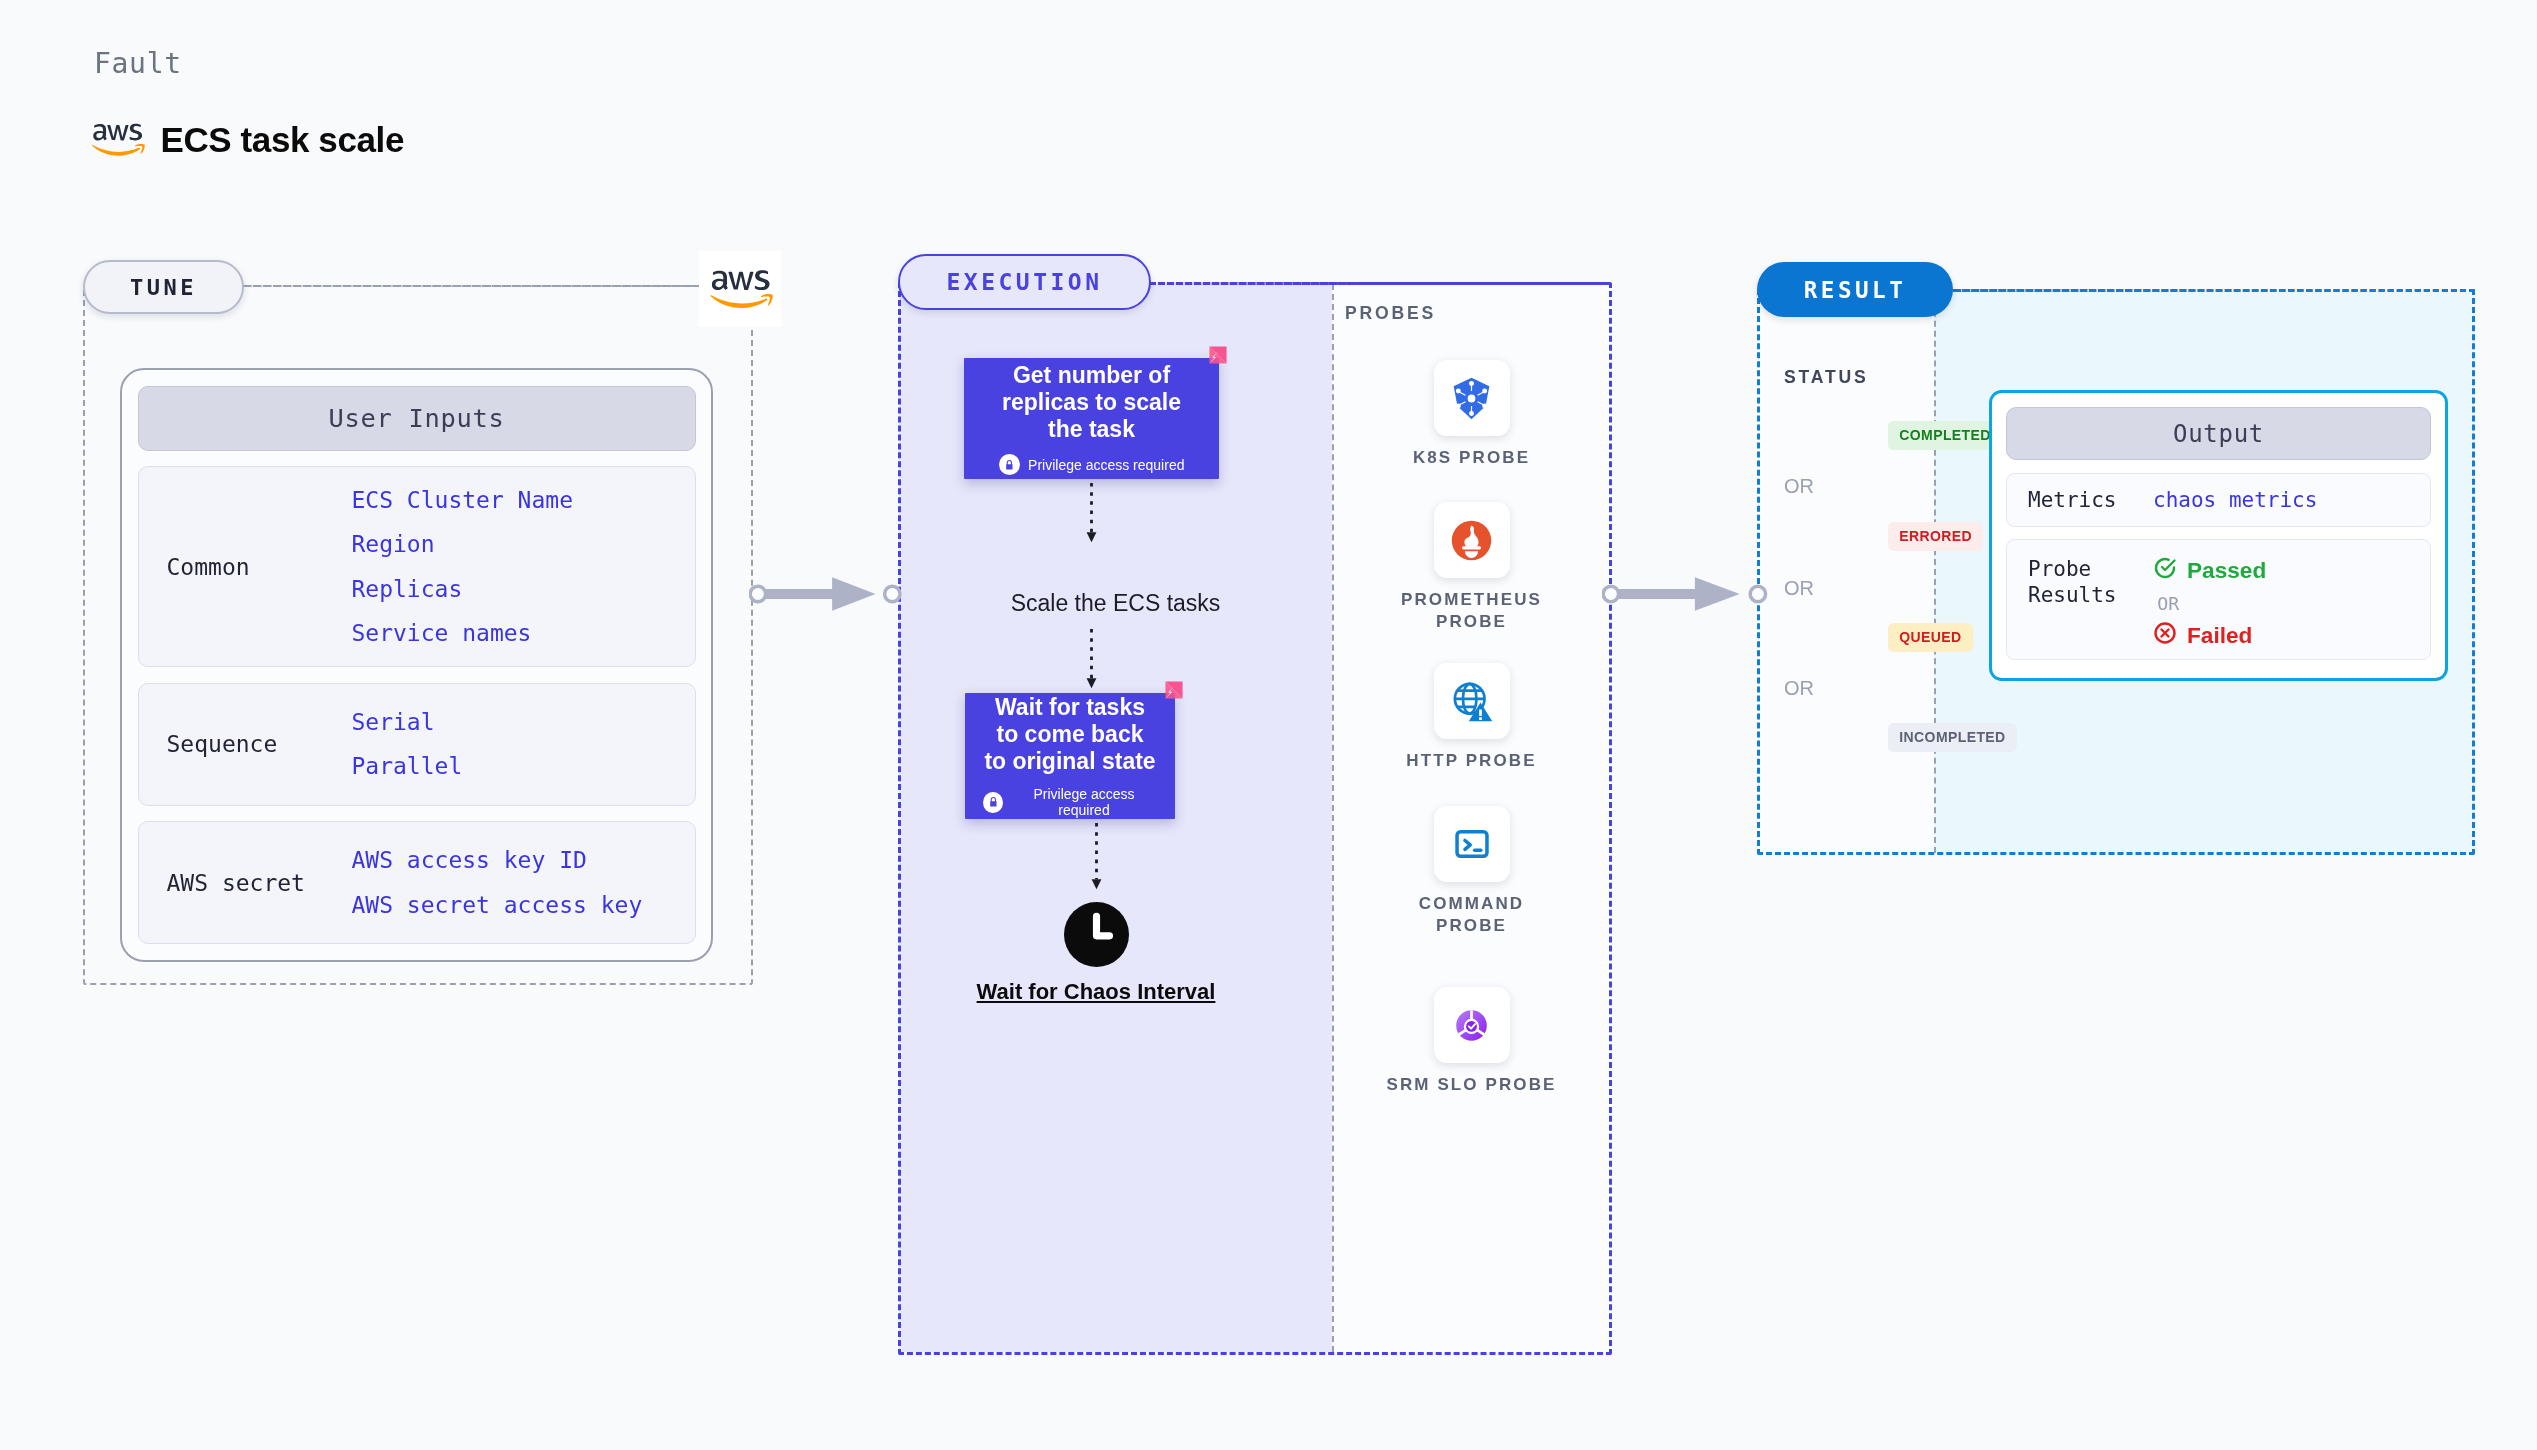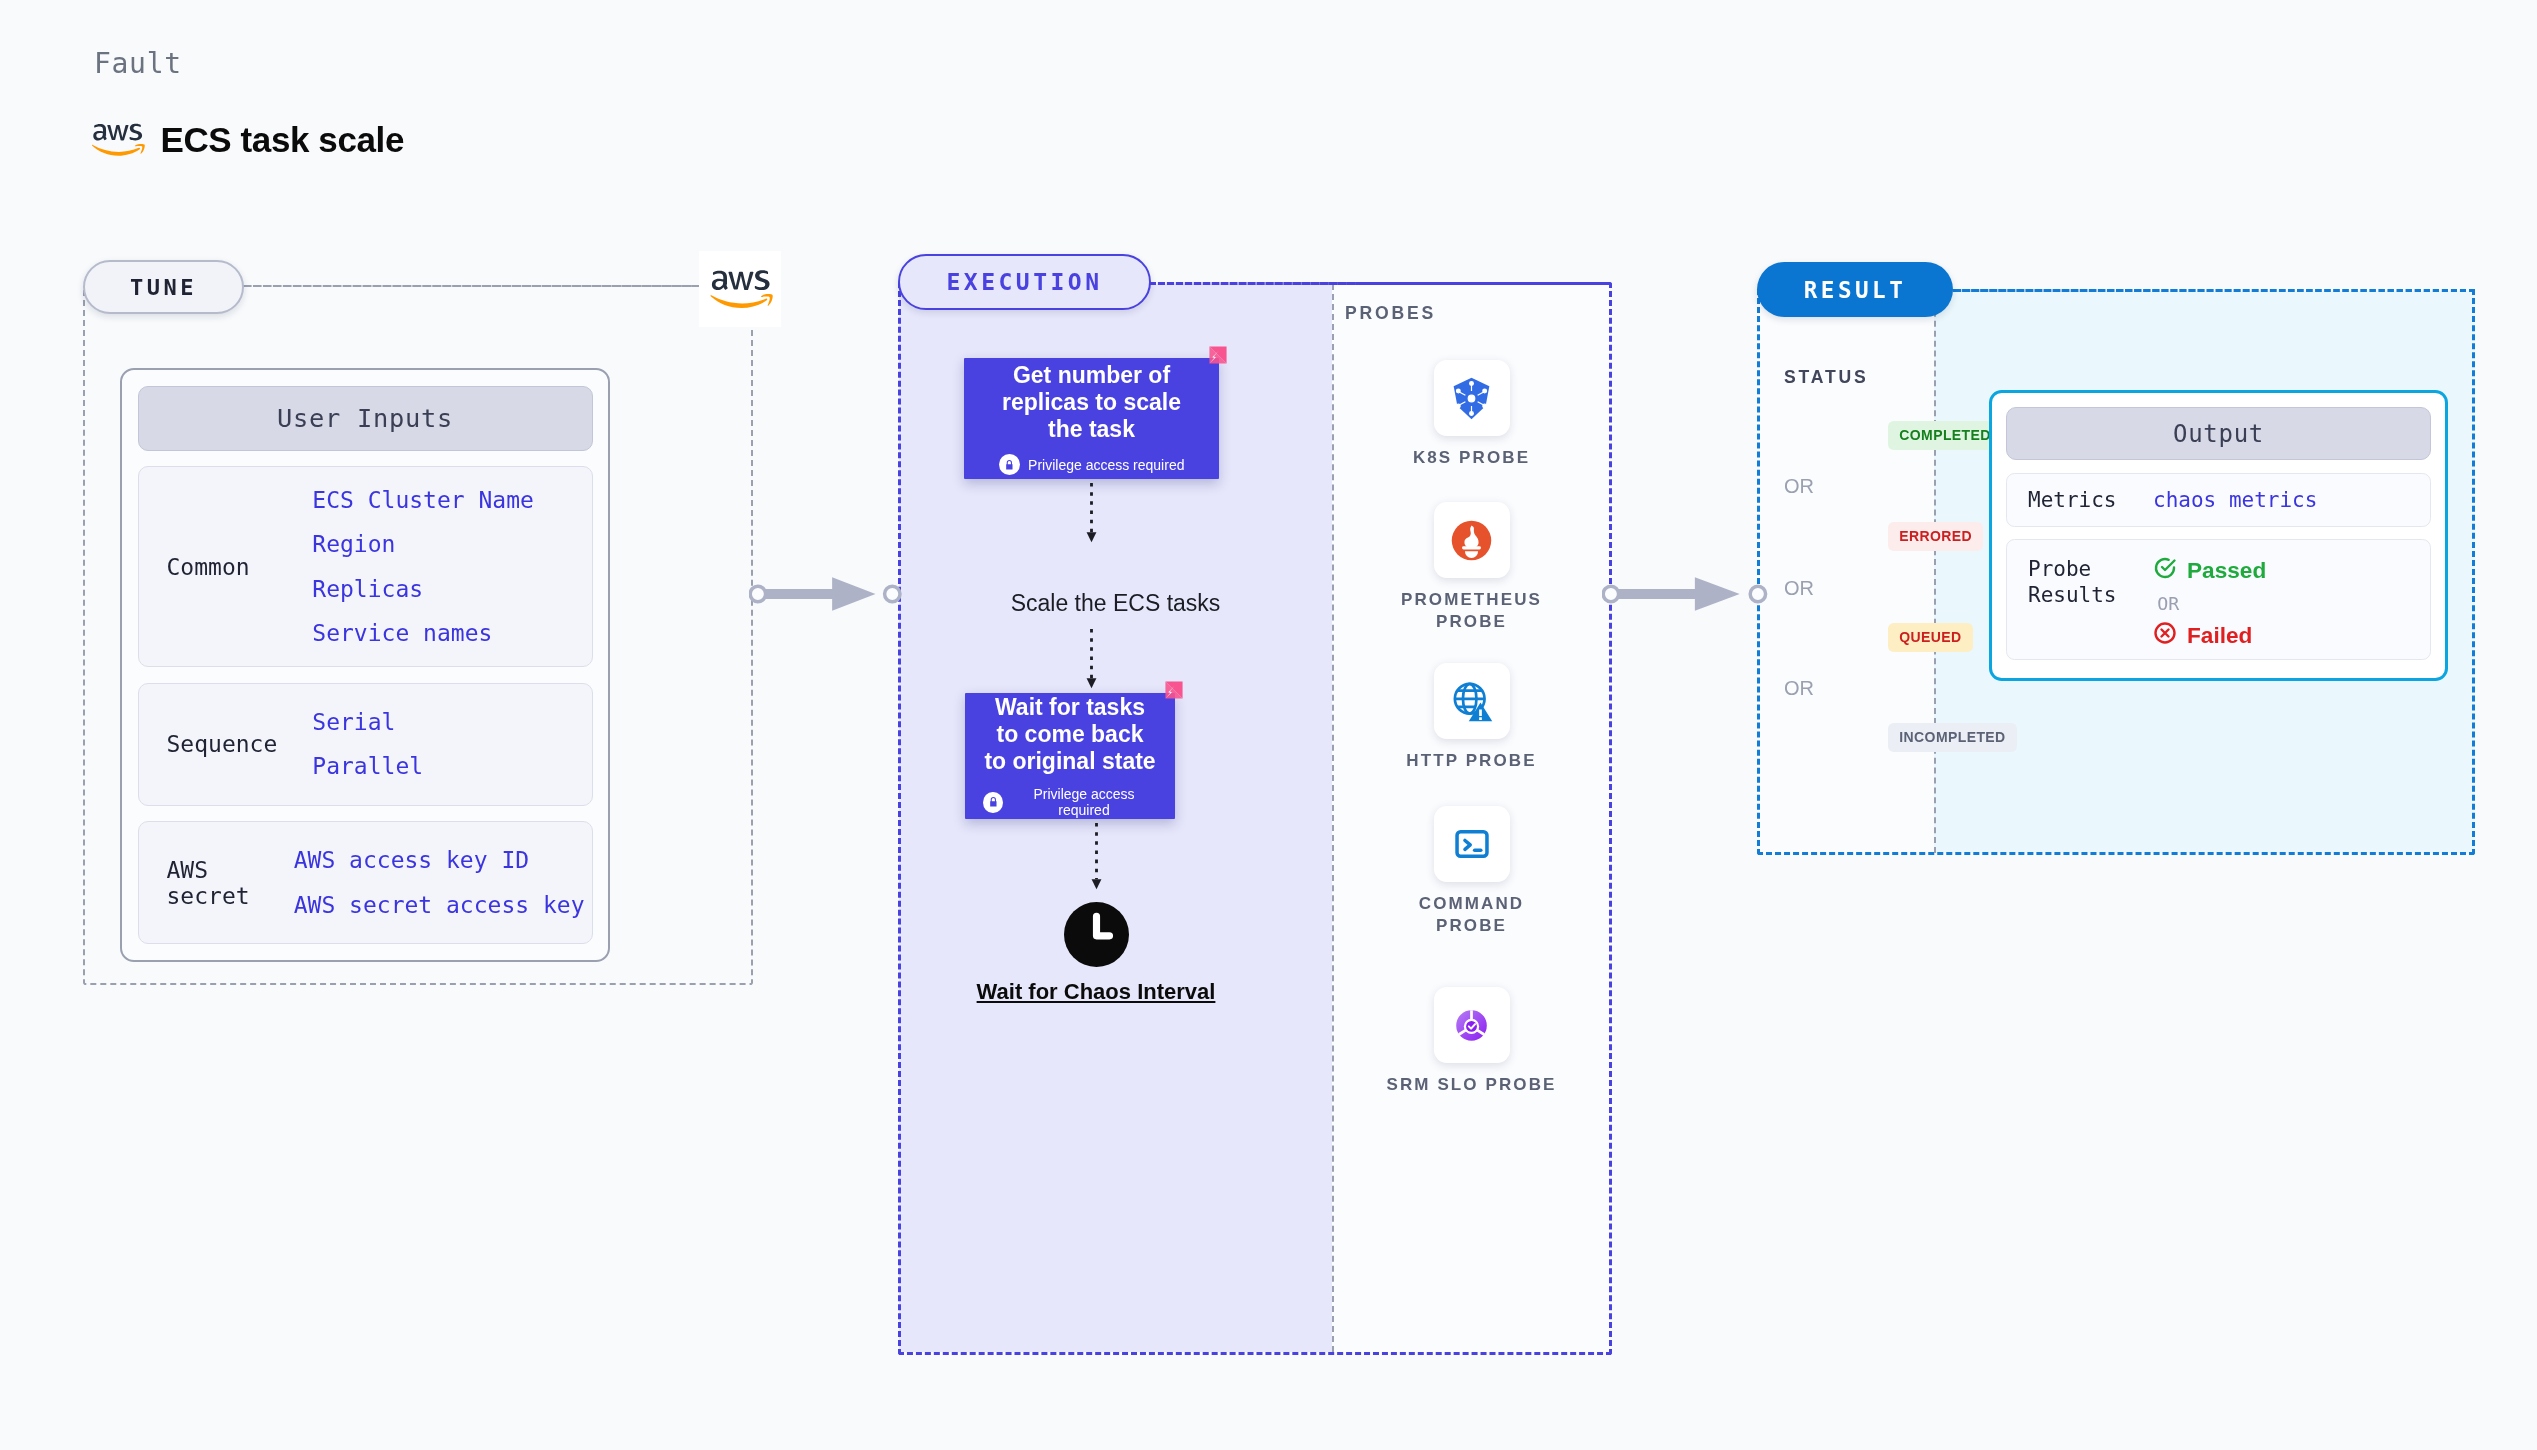--- a/index.html
+++ b/index.html
@@ -201,21 +201,21 @@
 <div class="pill" id="tune-pill">TUNE</div>
 
 <div id="aws-logo-mid">
   <svg viewBox="0 0 100 62" width="65" height="41" aria-hidden="true">
     <path fill="#252f3e" d="M28.5 22.8c0 1.2.1 2.2.4 2.9.3.7.6 1.5 1.1 2.3.2.3.3.6.3.8 0 .3-.2.7-.6 1l-2 1.3c-.3.2-.6.3-.8.3-.3 0-.6-.2-.9-.5-.4-.5-.8-1-1.1-1.5-.3-.6-.6-1.2-1-2-2.5 2.9-5.6 4.4-9.3 4.4-2.7 0-4.8-.8-6.3-2.3-1.6-1.5-2.3-3.6-2.3-6.1 0-2.7.9-4.9 2.9-6.5 1.9-1.6 4.5-2.4 7.8-2.4 1.1 0 2.2.1 3.3.2 1.2.2 2.4.4 3.6.7v-2.3c0-2.4-.5-4.1-1.5-5.1-1-1-2.7-1.5-5.2-1.5-1.1 0-2.3.1-3.5.4-1.2.3-2.4.6-3.5 1.1-.5.2-.9.4-1.1.4-.2.1-.4.1-.5.1-.4 0-.7-.3-.7-.9V5.8c0-.5.1-.8.2-1 .2-.2.5-.4.9-.6 1.1-.6 2.5-1.1 4.1-1.5 1.6-.4 3.3-.6 5.1-.6 3.9 0 6.7.9 8.6 2.7 1.8 1.8 2.7 4.5 2.7 8.1v10.7zm-12.9 4.8c1 0 2.1-.2 3.2-.6 1.1-.4 2.1-1.1 3-2 .5-.6.9-1.3 1.1-2.1.2-.8.4-1.7.4-2.8v-1.3c-.9-.2-1.8-.4-2.8-.5-1-.1-1.9-.2-2.9-.2-2.1 0-3.6.4-4.6 1.2-1 .8-1.5 2-1.5 3.5 0 1.4.4 2.5 1.1 3.2.7.8 1.8 1.1 3.1 1.1zm25.5 3.4c-.6 0-1-.1-1.2-.3-.3-.2-.5-.6-.7-1.2L31.8 5.9c-.2-.6-.3-1.1-.3-1.3 0-.5.3-.8.8-.8h3.1c.6 0 1 .1 1.3.3.3.2.5.6.6 1.2l5.3 21 4.9-21c.1-.6.3-1 .6-1.2.2-.2.7-.3 1.3-.3h2.5c.6 0 1 .1 1.3.3.3.2.5.6.6 1.2l5 21.3 5.5-21.3c.2-.6.4-1 .6-1.2.3-.2.7-.3 1.3-.3h2.9c.5 0 .8.3.8.8 0 .2 0 .3-.1.5 0 .2-.1.4-.2.8l-7.6 24.5c-.2.6-.4 1-.7 1.2-.3.2-.7.3-1.2.3h-2.7c-.6 0-1-.1-1.3-.3-.3-.2-.5-.6-.6-1.2l-4.9-20.5L46 29.5c-.1.6-.3 1-.6 1.2-.3.2-.7.3-1.3.3h-2.7zm40.8.8c-1.7 0-3.4-.2-5-.6-1.6-.4-2.9-.8-3.7-1.3-.5-.3-.9-.6-1-.9-.1-.3-.2-.6-.2-.9v-1.6c0-.6.2-.9.7-.9.2 0 .4 0 .6.1.2.1.5.2.8.3 1.1.5 2.3.9 3.6 1.1 1.3.2 2.6.4 3.9.4 2.1 0 3.7-.4 4.8-1.1 1.1-.7 1.7-1.8 1.7-3.1 0-.9-.3-1.7-.9-2.3-.6-.6-1.7-1.2-3.3-1.7l-4.7-1.5c-2.4-.7-4.1-1.8-5.2-3.3-1.1-1.4-1.6-3-1.6-4.7 0-1.4.3-2.6.9-3.6.6-1.1 1.4-2 2.4-2.7 1-.7 2.1-1.3 3.5-1.6 1.3-.4 2.7-.6 4.2-.6.7 0 1.5 0 2.2.1.7.1 1.5.2 2.2.4.7.2 1.3.3 1.9.5.6.2 1.1.4 1.4.6.5.3.8.5 1 .8.2.3.3.6.3 1.1v1.5c0 .6-.2.9-.7.9-.2 0-.6-.1-1.1-.3-1.7-.8-3.6-1.2-5.7-1.2-1.9 0-3.4.3-4.4.9-1 .6-1.5 1.6-1.5 2.9 0 .9.3 1.7 1 2.3.7.6 1.9 1.3 3.6 1.8l4.6 1.5c2.3.7 4 1.8 5 3.1 1 1.3 1.5 2.8 1.5 4.5 0 1.4-.3 2.7-.9 3.8-.6 1.1-1.4 2.1-2.4 2.9-1 .8-2.3 1.4-3.7 1.8-1.6.4-3.2.6-4.9.6z"></path>
     <path fill="#f90" d="M90.4 47.7c-10.5 7.7-25.7 11.8-38.8 11.8-18.4 0-35-6.8-47.5-18.1-1-.9-.1-2.1 1.1-1.4 13.5 7.8 30.2 12.6 47.5 12.6 11.6 0 24.4-2.4 36.2-7.4 1.7-.8 3.2 1.2 1.5 2.5z"></path>
     <path fill="#f90" d="M94.7 42.8c-1.3-1.7-8.9-.8-12.3-.4-1 .1-1.2-.8-.3-1.4 6-4.2 15.9-3 17.1-1.6 1.2 1.5-.3 11.4-6 16.2-.9.7-1.7.3-1.3-.6 1.3-3.1 4.2-10.4 2.8-12.2z"></path>
   </svg>
 </div>
 
-<div class="card-outer" id="user-inputs-card" style="left:120px; top:368px; width:490px;">
+<div class="card-outer" id="user-inputs-card" style="left:120px; top:368px; width:593px;border-radius:24px;">
   <div class="card-header">User Inputs</div>
 
   <div class="card-row" style="height:201px;">
     <div class="row-label">Common</div>
     <div class="row-values">
       <span>ECS Cluster Name</span>
       <span>Region</span>
       <span>Replicas</span>
       <span>Service names</span>
     </div>

